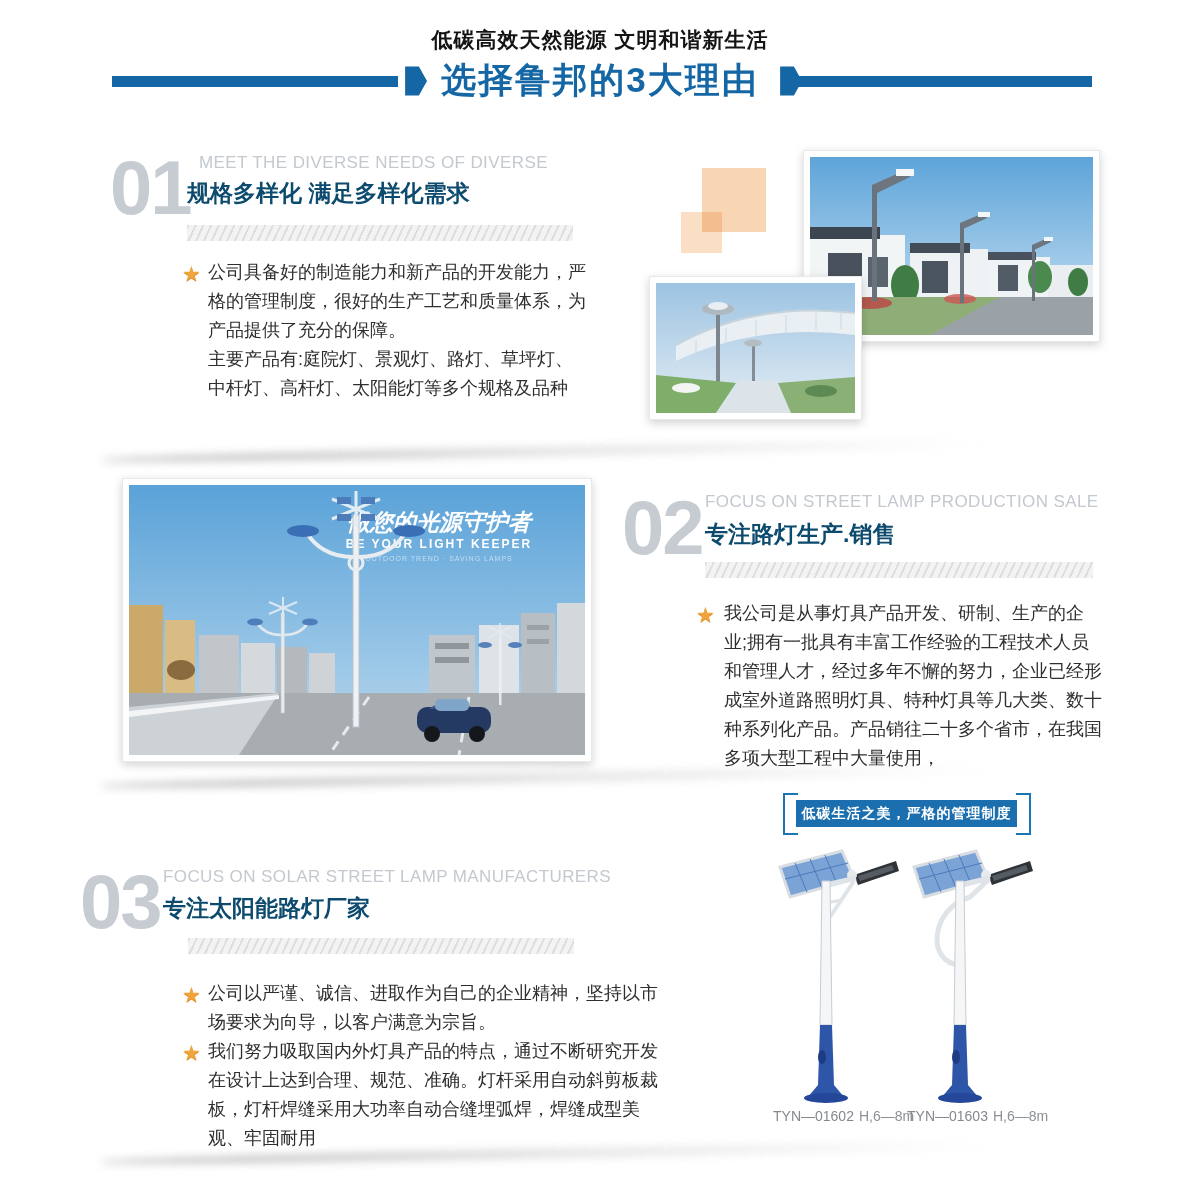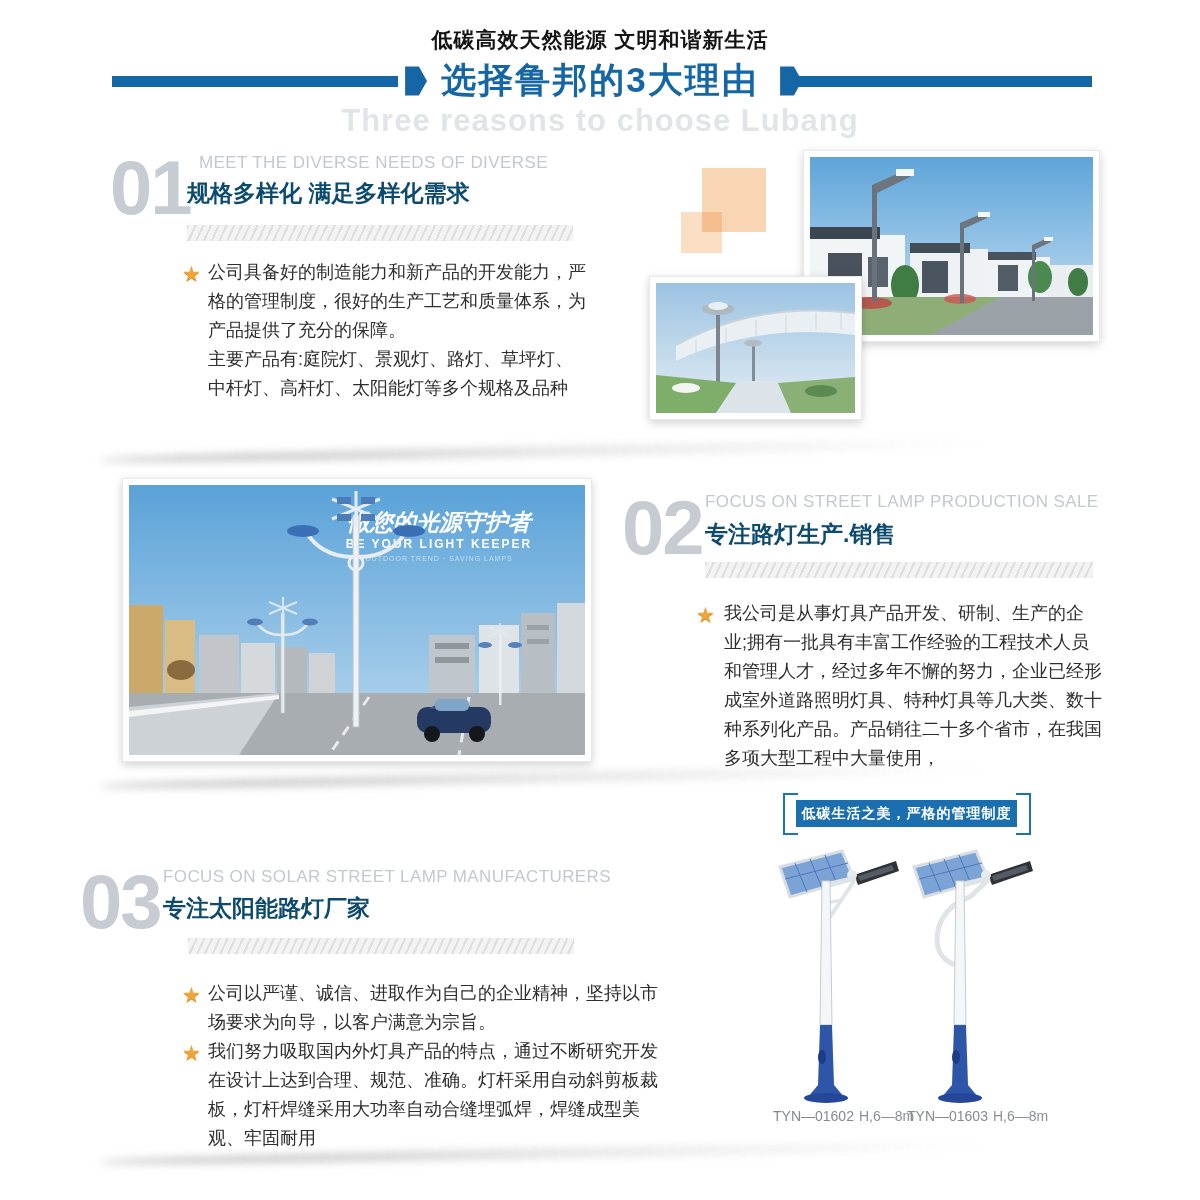--- a/index.html
+++ b/index.html
@@ -57,21 +57,20 @@
 <body>
 
 <div class="canvas">
 
   <div class="slogan">低碳高效天然能源 文明和谐新生活</div>
   <div class="bar l"></div>
   <div class="hex l"></div>
   <div class="main-title">选择鲁邦的3大理由</div>
   <div class="hex r"></div>
   <div class="bar r"></div>
-  <div class="subtitle">Three reasons to choose Lubang</div>
 
   <div class="sec-num" style="left:110px;top:150px;">01</div>
   <div class="cap-en" style="left:187px;top:153px;margin-left:12px;">MEET THE DIVERSE NEEDS OF DIVERSE</div>
   <div class="cap-zh" style="left:187px;top:178px;">规格多样化 满足多样化需求</div>
   <div class="hatch" style="left:187px;top:225px;width:386px;"></div>
   <span class="star" style="left:182px;top:263px;">★</span>
   <div class="body-text" style="left:208px;top:258px;width:378px;">公司具备好的制造能力和新产品的开发能力，严格的管理制度，很好的生产工艺和质量体系，为产品提供了充分的保障。
 主要产品有:庭院灯、景观灯、路灯、草坪灯、中杆灯、高杆灯、太阳能灯等多个规格及品种</div>
 
   <div class="sq a"></div>

